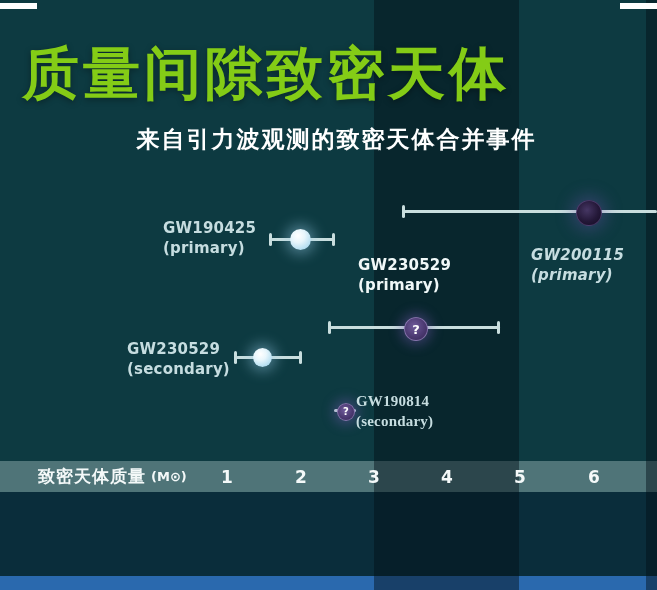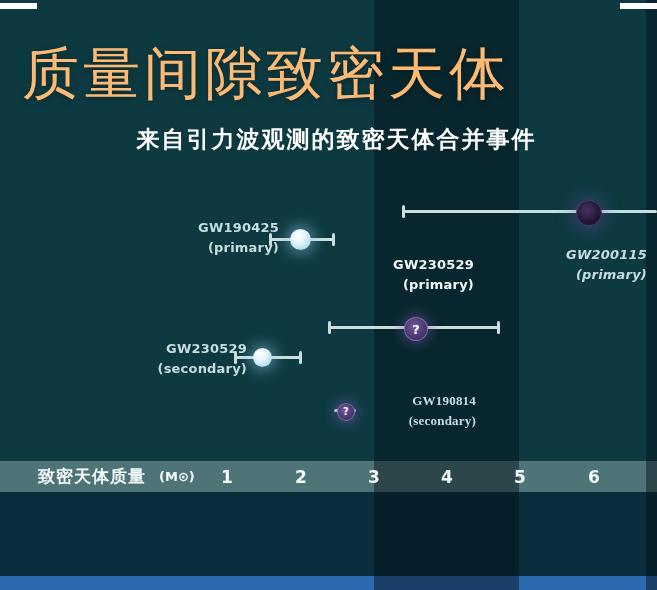--- a/index.html
+++ b/index.html
@@ -10,21 +10,21 @@
   }
   
   .bottom-region{position:absolute;left:0;top:492px;width:657px;height:98px;background:#0a2d3b;}
   .bottom-strip{position:absolute;left:0;top:576px;width:657px;height:14px;background:#2a69ae;}
   .axis-strip{position:absolute;left:0;top:461px;width:657px;height:31px;background:rgba(186,211,211,0.38);}
   .gap-band{position:absolute;top:0;height:590px;background:rgba(2,15,23,0.45);}
   .top-mark{position:absolute;top:3px;height:6px;background:#ffffff;}
   
   .title{
     position:absolute;left:0;top:36px;width:532px;text-align:center;
-    color:#fdba74;font-size:57px;font-weight:400;letter-spacing:4px;
+    color:#84cc16;font-size:57px;font-weight:700;letter-spacing:4px;
     text-shadow:0 2px 6px rgba(0,0,0,0.35);
   }
   .subtitle{
     position:absolute;left:8px;top:124px;width:657px;text-align:center;
     color:#ffffff;font-size:23px;font-weight:700;letter-spacing:2px;
   }
   
   .ebar{position:absolute;height:3px;background:#c9dede;border-radius:2px;}
   .cap{position:absolute;width:3px;height:13px;background:#c9dede;border-radius:2px;}
   .pt{position:absolute;border-radius:50%;display:flex;align-items:center;justify-content:center;}
@@ -40,28 +40,28 @@
   .pt-q{
     background:radial-gradient(circle at 42% 38%, #6f5a9a 0%, #4c3a72 55%, #332551 100%);
     border:1px solid rgba(190,170,230,0.5);
     box-shadow:0 0 12px 4px rgba(120,90,180,0.4);
     color:#ffffff;font-weight:bold;
   }
   .q{font-size:13px;line-height:1;}
   .q.small{font-size:10px;}
   
   .lbl{
-    position:absolute;text-align:right;color:#c6dde0;
-    font-size:13px;font-weight:600;line-height:20px;letter-spacing:0.2px;
+    position:absolute;text-align:left;color:#c6dde0;
+    font-size:15px;font-weight:600;line-height:20px;letter-spacing:0.2px;
   }
   .lbl.bright{color:#f0f8f8;font-weight:700;}
   
   .axis-label-wrap{
     position:absolute;left:38px;top:461px;height:31px;
-    display:flex;align-items:center;gap:13px;color:#f4f9f9;
+    display:flex;align-items:center;gap:5px;color:#f4f9f9;
   }
   .axis-label{font-size:17px;font-weight:700;letter-spacing:1px;}
   .axis-unit{font-size:13px;font-weight:600;}
   .tick{
     position:absolute;top:461px;height:31px;width:30px;
     display:flex;align-items:center;justify-content:center;
     color:#f4f9f9;font-size:17px;font-weight:700;
   }
 </style>
 </head>

